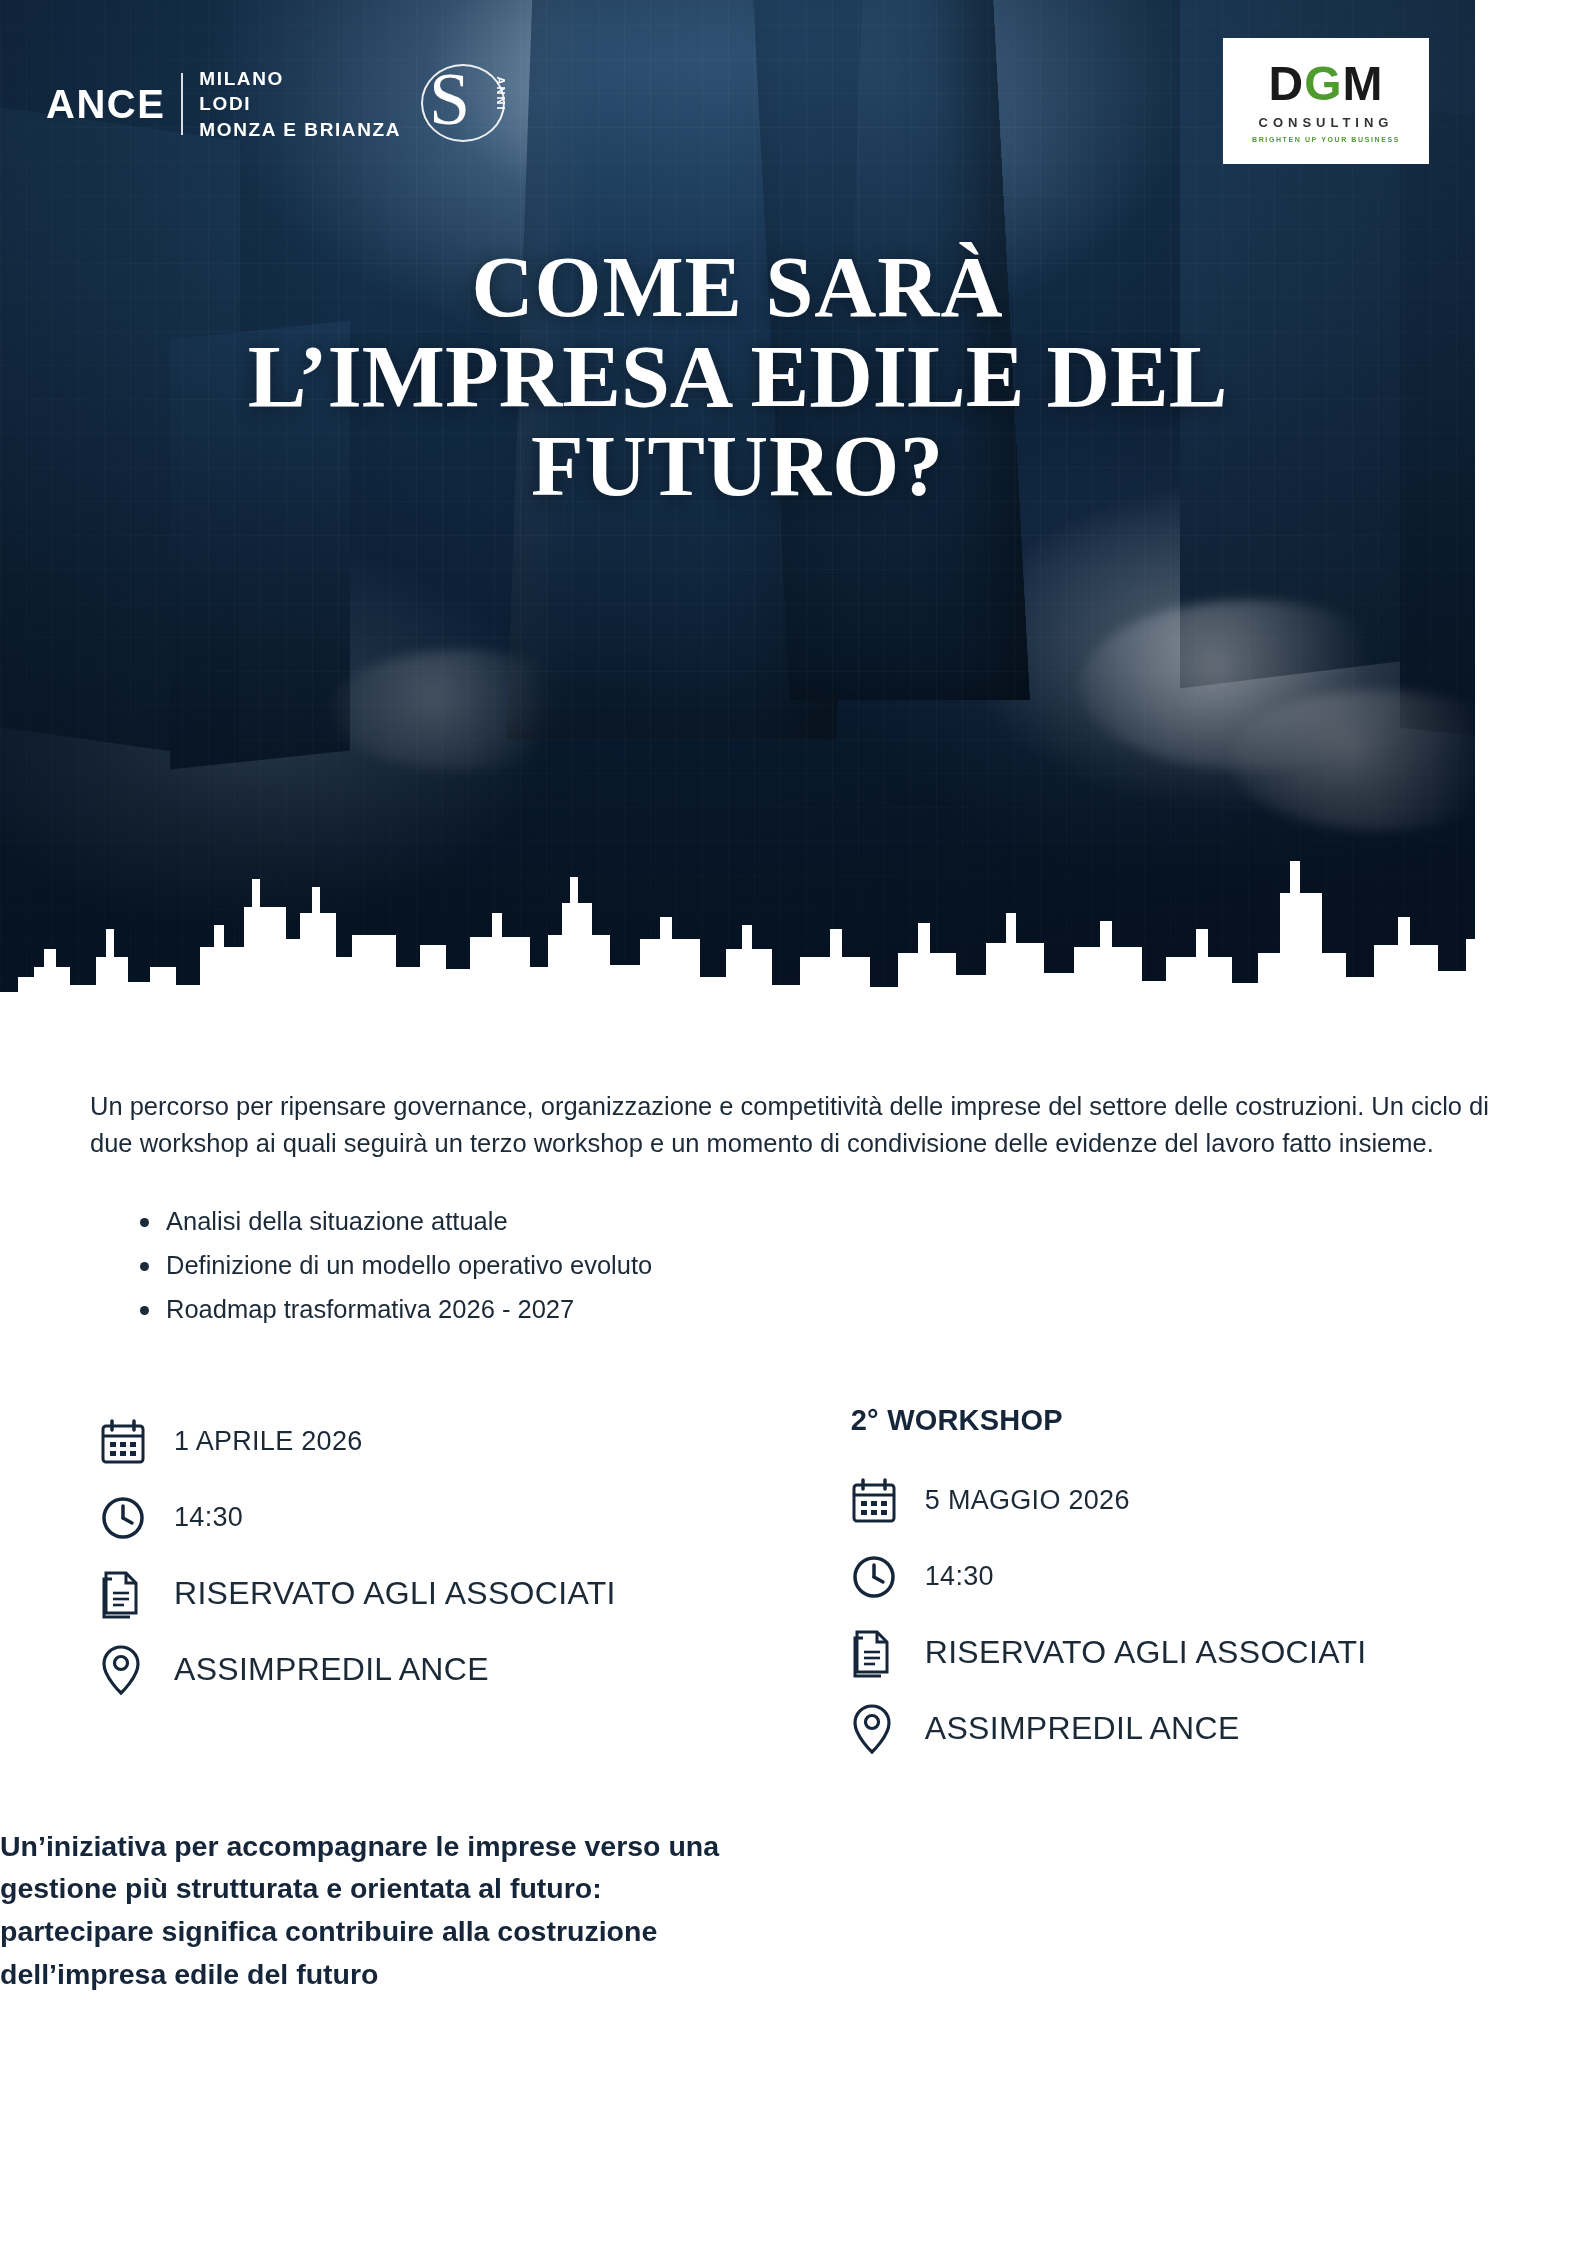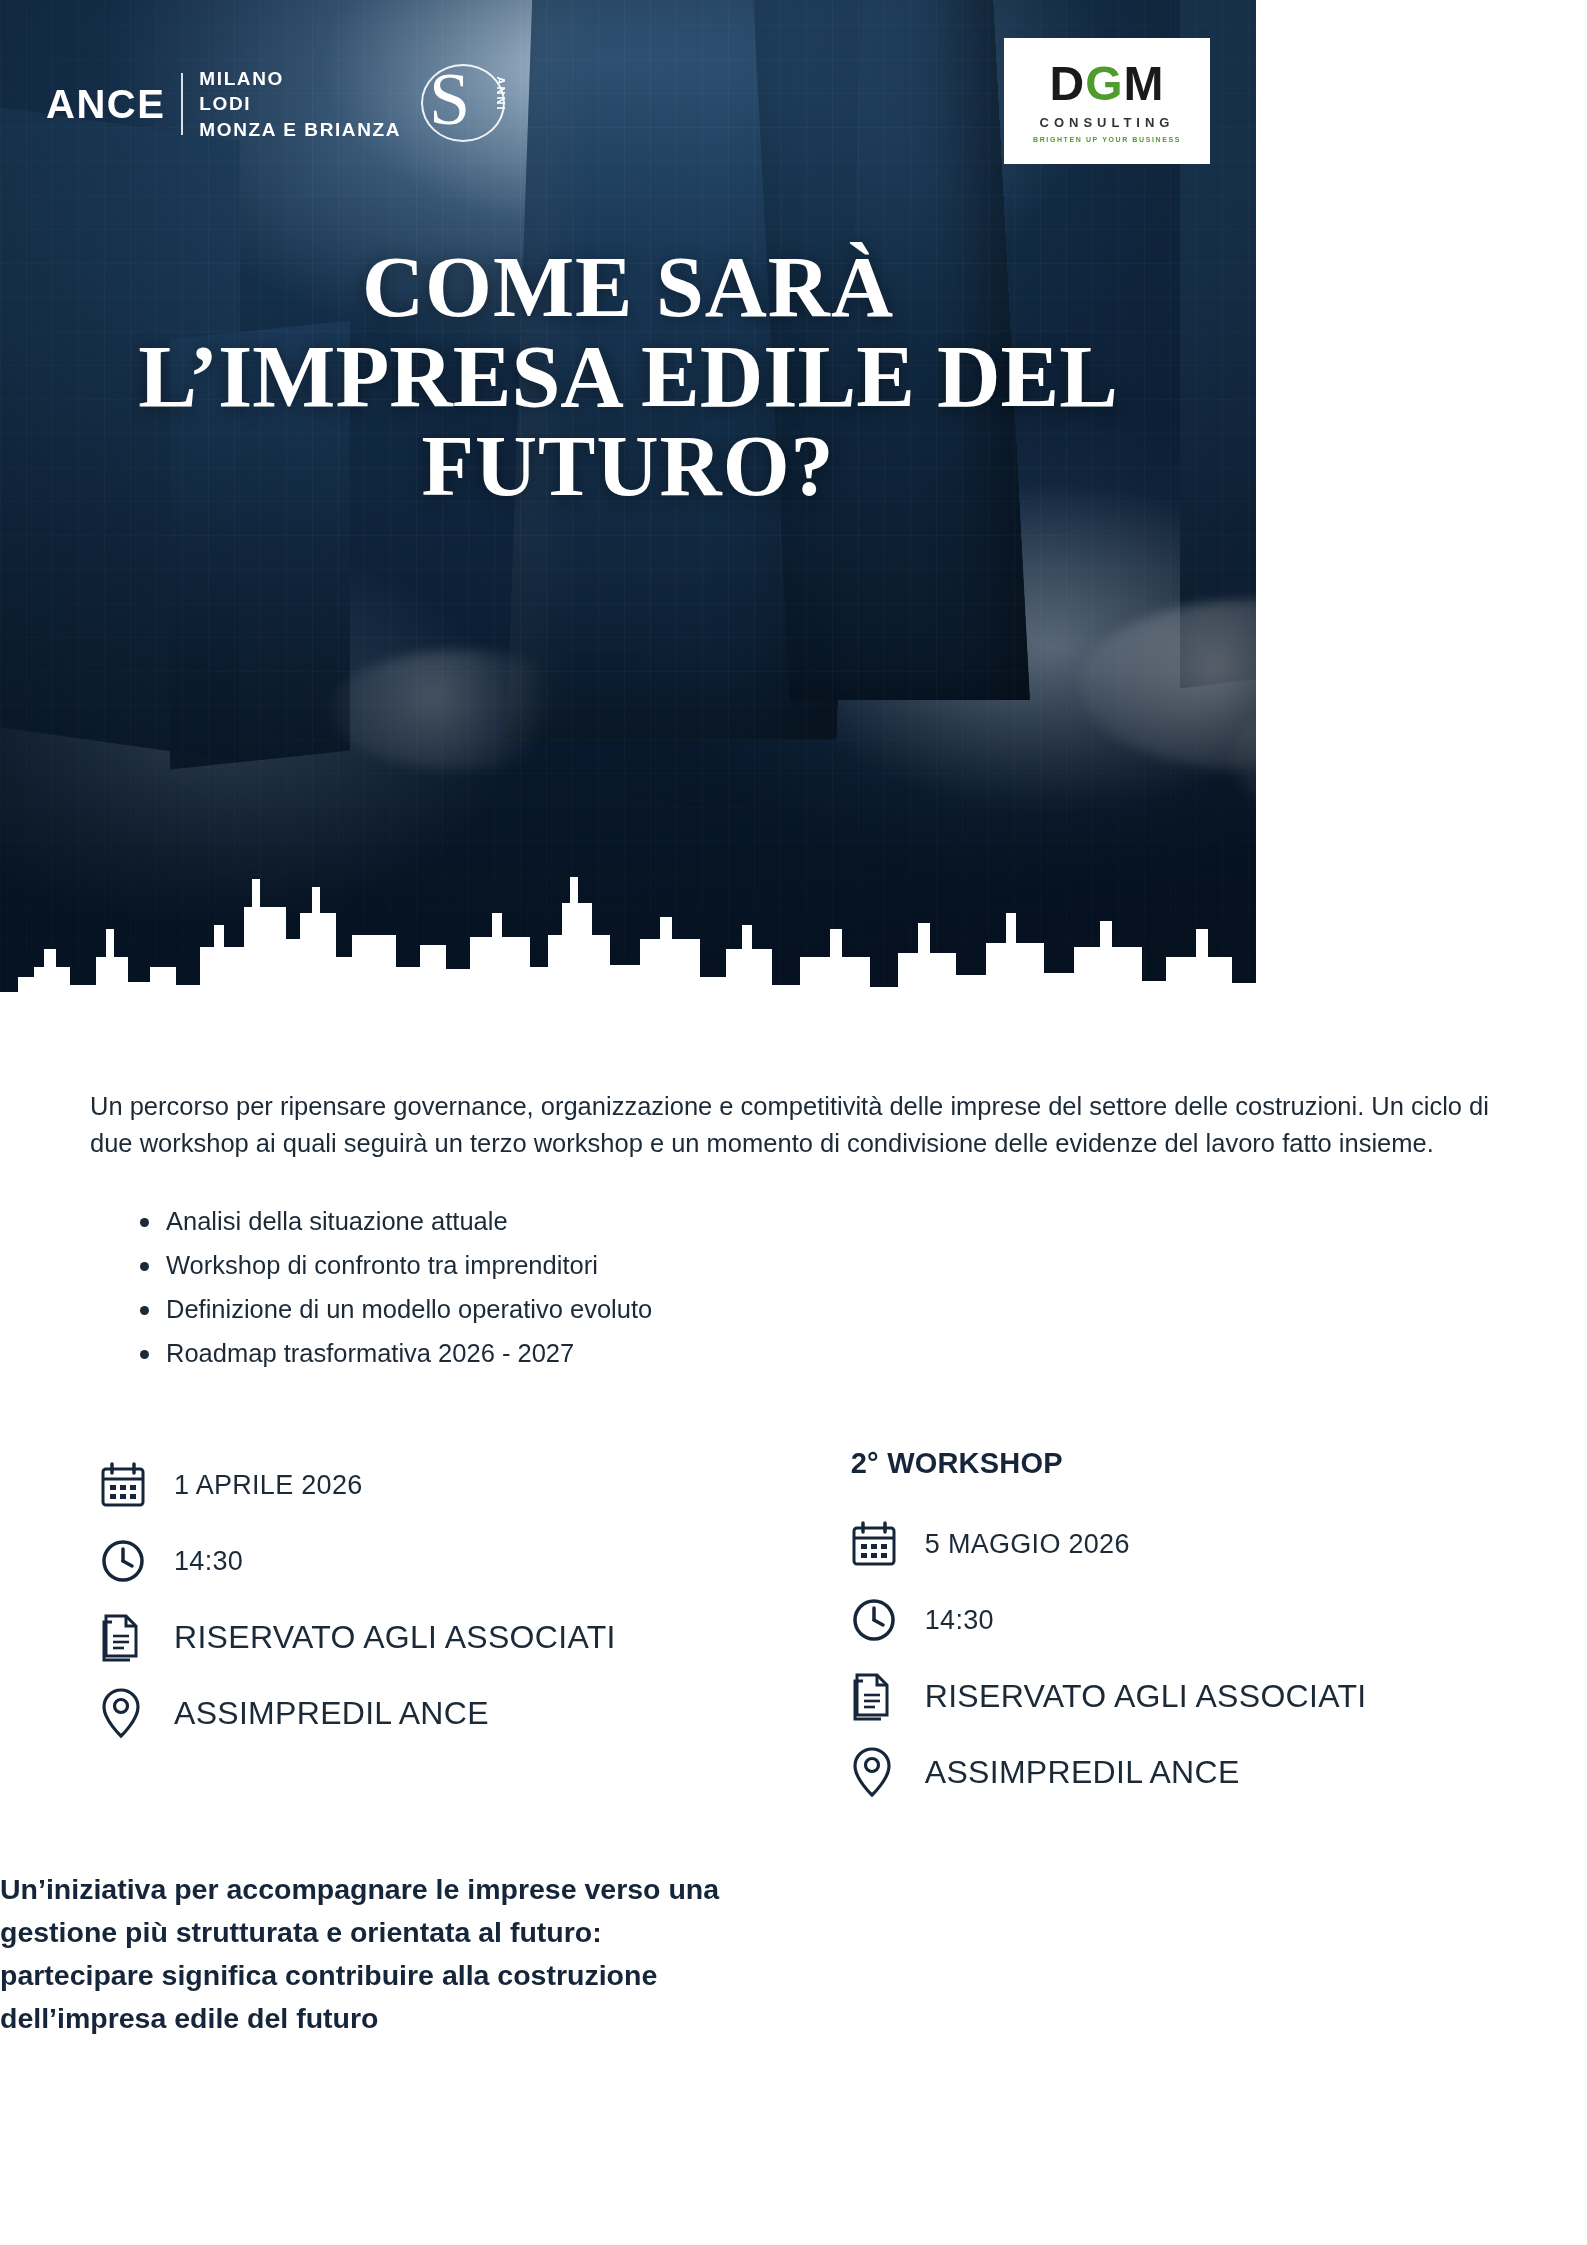--- a/index.html
+++ b/index.html
@@ -14,21 +14,21 @@
     position: relative;
     width: 1587px;
     height: 2245px;
     background: #ffffff;
     overflow: hidden;
   }
 
   
   .hero {
     position: relative;
-    width: 1256px;
+    width: 1475px;
     height: 1046px;
     overflow: hidden;
     background: #0b1a2b;
   }
   .hero-photo {
     position: absolute;
     inset: 0;
     background:
       radial-gradient(ellipse 700px 420px at 48% 6%, rgba(198,216,232,0.85) 0%, rgba(120,156,190,0.35) 40%, rgba(20,40,64,0.0) 72%),
       radial-gradient(ellipse 500px 300px at 84% 62%, rgba(210,226,240,0.55) 0%, rgba(60,95,135,0.12) 55%, rgba(10,25,45,0) 80%),
@@ -262,21 +262,20 @@
       <path fill="#ffffff" d="M0,230 L0,175 L18,175 L18,160 L34,160 L34,150 L44,150 L44,132 L56,132 L56,150 L70,150 L70,168 L96,168 L96,140 L106,140 L106,112 L114,112 L114,140 L128,140 L128,165 L150,165 L150,150 L176,150 L176,168 L200,168 L200,130 L214,130 L214,108 L224,108 L224,130 L244,130 L244,90 L252,90 L252,62 L260,62 L260,90 L286,90 L286,122 L300,122 L300,96 L312,96 L312,70 L320,70 L320,96 L336,96 L336,140 L352,140 L352,118 L396,118 L396,150 L420,150 L420,128 L446,128 L446,152 L470,152 L470,120 L492,120 L492,96 L502,96 L502,120 L530,120 L530,150 L548,150 L548,118 L562,118 L562,86 L570,86 L570,60 L578,60 L578,86 L592,86 L592,118 L610,118 L610,148 L640,148 L640,122 L660,122 L660,100 L672,100 L672,122 L700,122 L700,160 L726,160 L726,132 L742,132 L742,108 L752,108 L752,132 L772,132 L772,168 L800,168 L800,140 L830,140 L830,112 L842,112 L842,140 L870,140 L870,170 L898,170 L898,136 L918,136 L918,106 L930,106 L930,136 L956,136 L956,158 L986,158 L986,126 L1006,126 L1006,96 L1016,96 L1016,126 L1044,126 L1044,156 L1074,156 L1074,130 L1100,130 L1100,104 L1112,104 L1112,130 L1142,130 L1142,164 L1166,164 L1166,140 L1196,140 L1196,112 L1208,112 L1208,140 L1232,140 L1232,166 L1258,166 L1258,136 L1280,136 L1280,76 L1290,76 L1290,44 L1300,44 L1300,76 L1322,76 L1322,136 L1346,136 L1346,160 L1374,160 L1374,128 L1398,128 L1398,100 L1410,100 L1410,128 L1438,128 L1438,154 L1466,154 L1466,122 L1490,122 L1490,146 L1516,146 L1516,118 L1536,118 L1536,92 L1546,92 L1546,118 L1566,118 L1566,150 L1587,150 L1587,230 Z"></path>
     </svg>
   </div>
 
   <div class="content">
 
     <p class="intro">Un percorso per ripensare governance, organizzazione e competitività delle imprese del settore delle costruzioni. Un ciclo di due workshop ai quali seguirà un terzo workshop e un momento di condivisione delle evidenze del lavoro fatto insieme.</p>
 
     <ul class="bullets">
       <li>Analisi della situazione attuale</li>
-      <li>Workshop di confronto tra imprenditori</li>
       <li>Definizione di un modello operativo evoluto</li>
       <li>Roadmap trasformativa 2026 - 2027</li>
     </ul>
 
     <div class="workshops">
 
       <div class="ws-col">
 
         <div class="ws-row">
           <div class="ws-icon">

